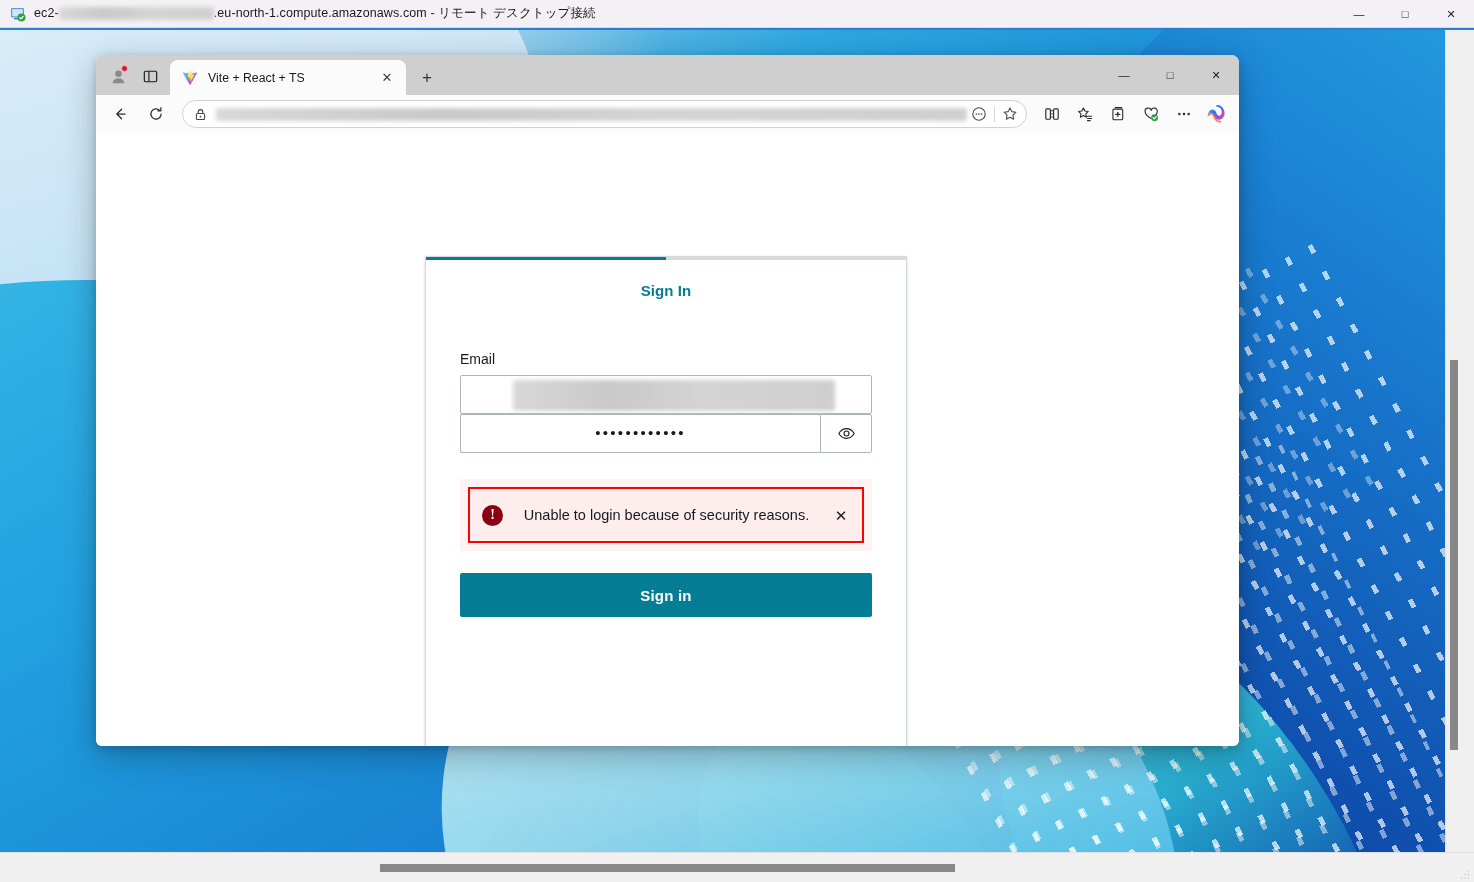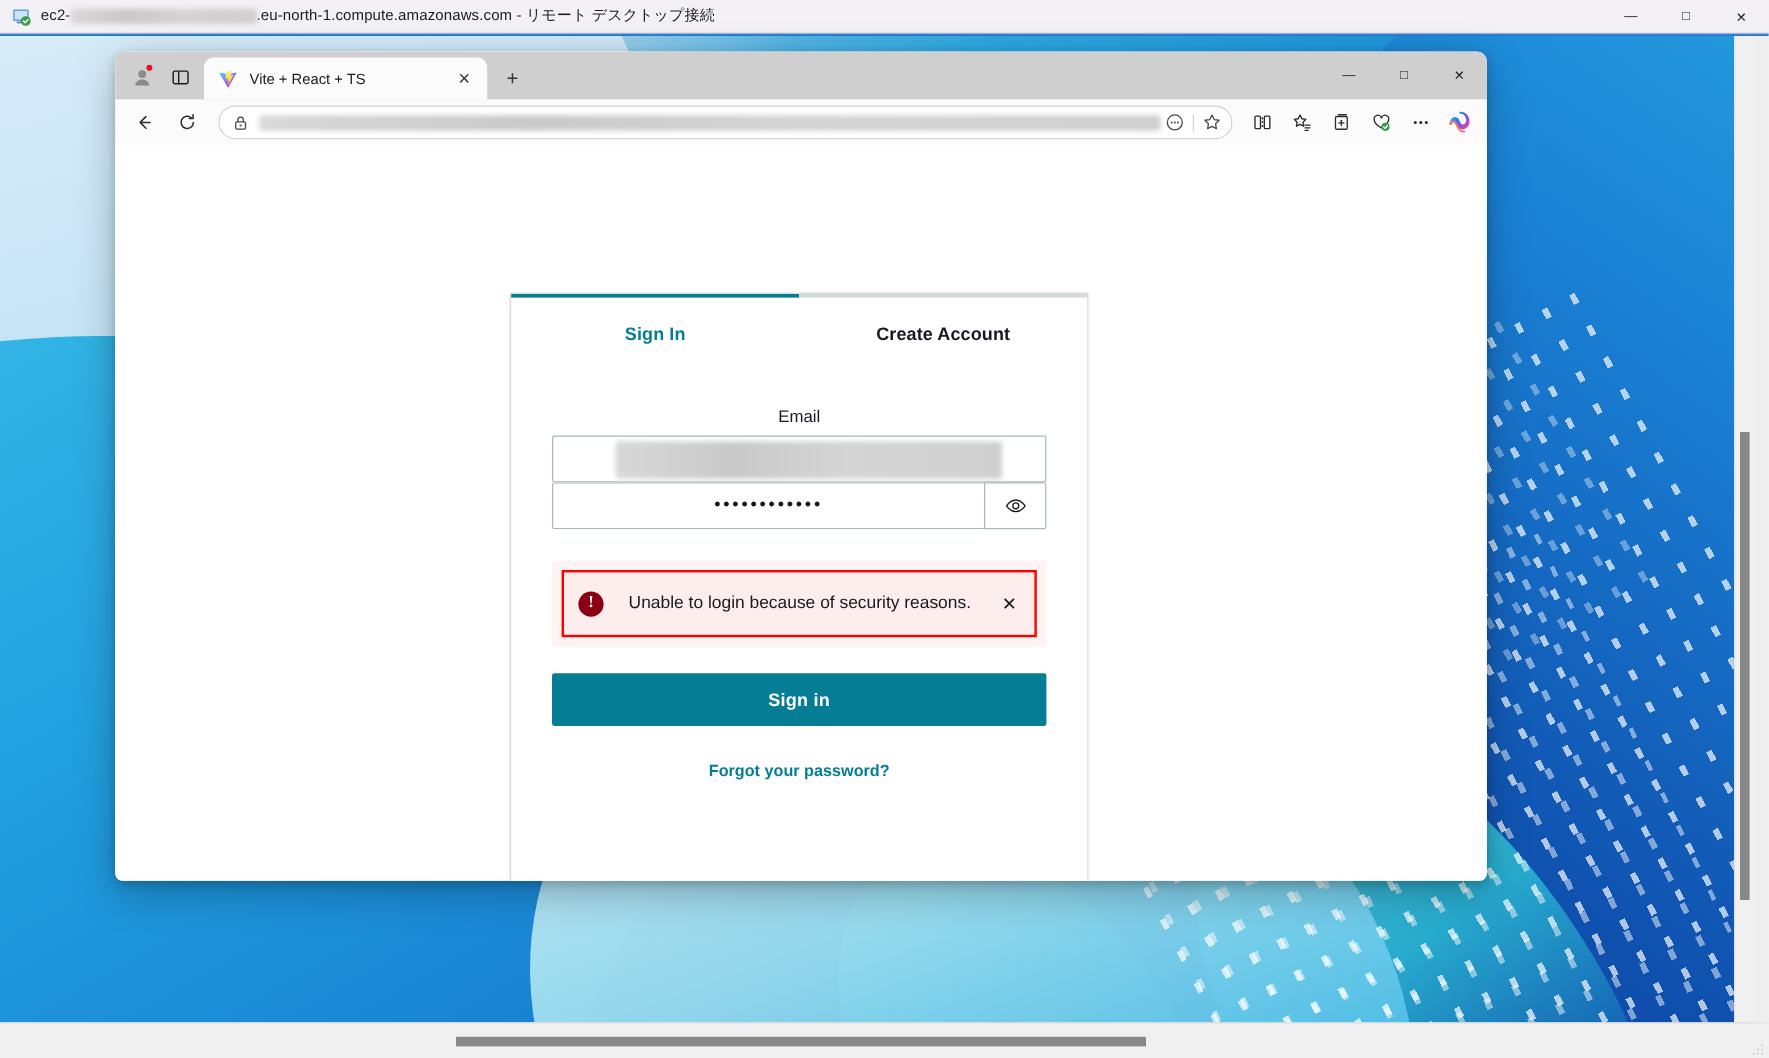--- a/index.html
+++ b/index.html
@@ -125,21 +125,21 @@
     position: absolute; left: 380px; top: 11px; width: 575px; height: 8px;
     background: #888;
   }
   .rdp-corner-grip {
     position: absolute; right: 3px; bottom: 2px; width: 12px; height: 12px;
     opacity: .45;
   }
 
   
   .edge {
-    position: absolute; left: 96px; top: 43px; width: 1143px; height: 691px;
+    position: absolute; left: 96px; top: 55px; width: 1143px; height: 691px;
     border-radius: 8px 8px 6px 6px; overflow: hidden;
     box-shadow: 0 10px 34px rgba(0,0,0,.26), 0 2px 8px rgba(0,0,0,.18);
     background: #fff;
   }
   .tabstrip {
     position: relative; height: 40px; background: #cfcfcf;
     display: flex; align-items: flex-end; padding-left: 6px;
   }
   .ts-icon-btn {
     width: 32px; height: 32px; margin-bottom: 3px; border-radius: 5px;
@@ -223,21 +223,21 @@
   .tabrow { display: flex; }
   .tabrow .tabitem {
     flex: 1 1 50%; text-align: center; padding: 22px 0 16px;
     font-size: 15px; font-weight: bold; letter-spacing: .1px;
   }
   .tabrow .tabitem.active { color: #047d95; }
   .tabrow .tabitem.idle { color: #16191f; }
 
   .form-body { padding: 36px 34px 0; }
   .field-label {
-    text-align: center; font-size: 14px; color: #16191f;
+    font-size: 14px; color: #16191f;
     margin-bottom: 8px; font-weight: normal;
   }
   .text-input {
     width: 100%; height: 39px; border: 1px solid #aab7b8;
     background: #fff; border-radius: 2px; position: relative;
     display: flex; align-items: center; padding: 0 10px;
   }
   .email-redact {
     position: absolute; left: 52px; top: 4px; width: 322px; height: 31px;
   }
@@ -480,21 +480,20 @@
 
       <div class="auth-card">
 
         <div class="tabbar">
           <div class="seg active"></div>
           <div class="seg idle"></div>
         </div>
 
         <div class="tabrow">
           <div class="tabitem active">Sign In</div>
-          <div class="tabitem idle">Create Account</div>
         </div>
 
         <div class="form-body">
 
           <div class="field-label">Email</div>
           <div class="text-input">
             <span class="email-redact redact" placeholder=""></span>
           </div>
 
           <div class="pw-wrap">
@@ -512,21 +511,20 @@
           <div class="alert-outer">
             <div class="alert">
               <span class="alert-icon">!</span>
               <span class="alert-msg">Unable to login because of security reasons.</span>
               <span class="alert-close">✕</span>
             </div>
           </div>
 
           <button class="signin-btn">Sign in</button>
 
-          <a class="forgot" href="#">Forgot your password?</a>
         </div>
       </div>
 
     </div>
   </div>
 
   <div class="rdp-vscroll">
     <div class="rdp-vscroll-thumb"></div>
   </div>
   <div class="rdp-hscroll">

